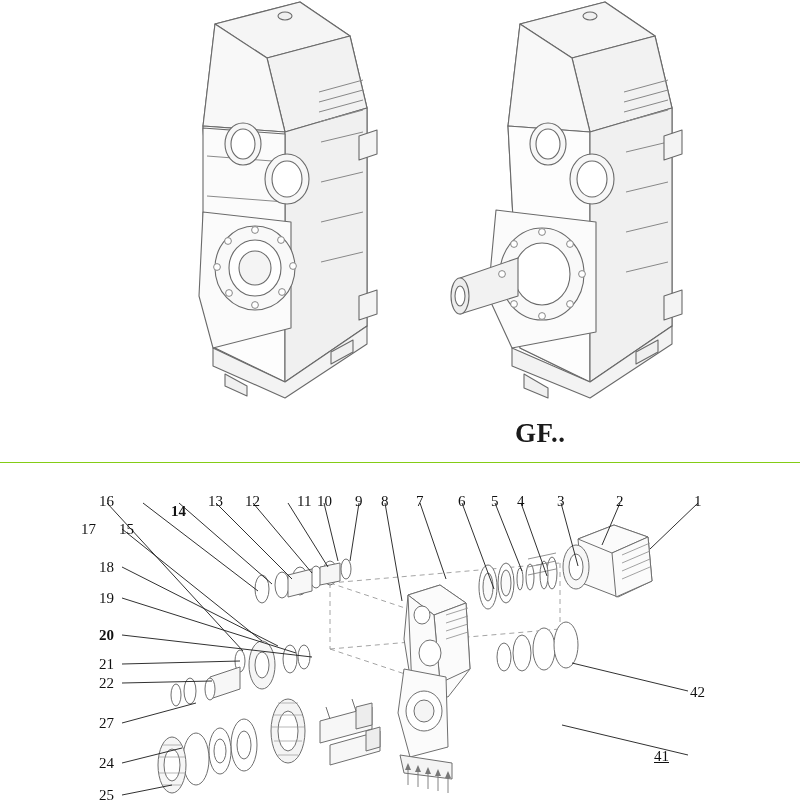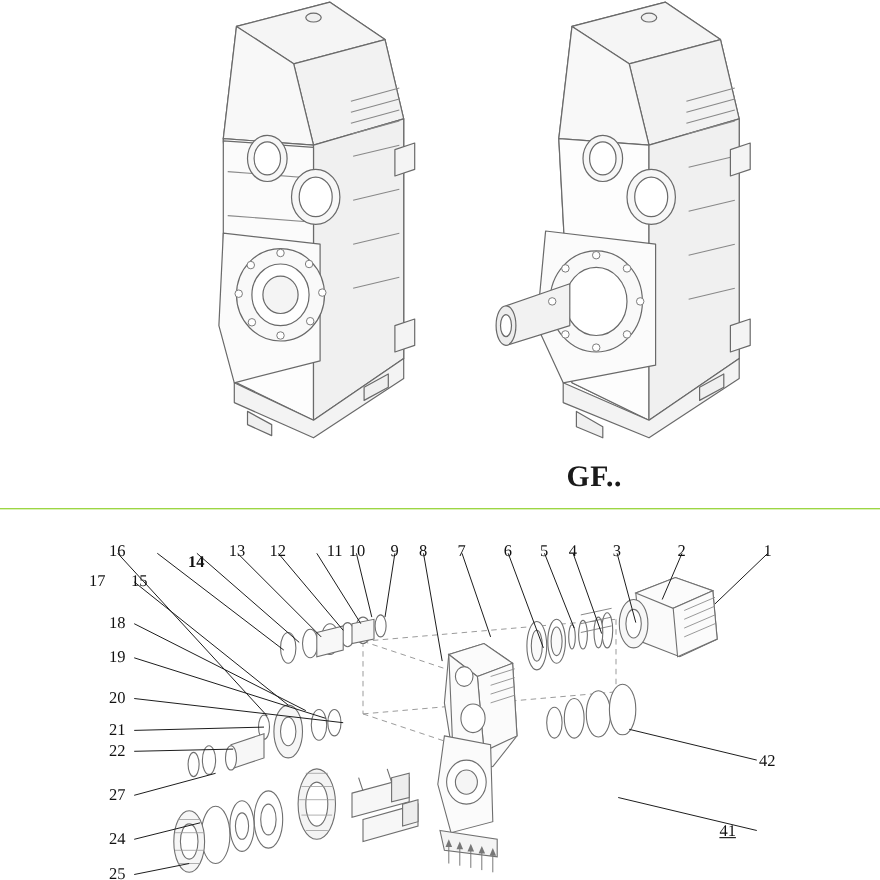--- a/index.html
+++ b/index.html
@@ -380,21 +380,21 @@
     <div class="callout" style="left:458px; top:30px;">6</div>
     <div class="callout" style="left:491px; top:30px;">5</div>
     <div class="callout" style="left:517px; top:30px;">4</div>
     <div class="callout" style="left:557px; top:30px;">3</div>
     <div class="callout" style="left:616px; top:30px;">2</div>
     <div class="callout" style="left:694px; top:30px;">1</div>
 
     <div class="callout" style="left:81px; top:58px;">17</div>
     <div class="callout" style="left:99px; top:96px;">18</div>
     <div class="callout" style="left:99px; top:127px;">19</div>
-    <div class="callout" style="left:99px; top:164px;">20</div>
+    <div class="callout" style="left:99px; top:164px;font-weight:bold;">20</div>
     <div class="callout" style="left:99px; top:193px;">21</div>
     <div class="callout" style="left:99px; top:212px;">22</div>
     <div class="callout" style="left:99px; top:252px;">27</div>
     <div class="callout" style="left:99px; top:292px;">24</div>
     <div class="callout" style="left:99px; top:324px;">25</div>
 
     <div class="callout" style="left:690px; top:221px;">42</div>
     <div class="callout" style="left:654px; top:285px;text-decoration:underline;">41</div>
 
   </div>

